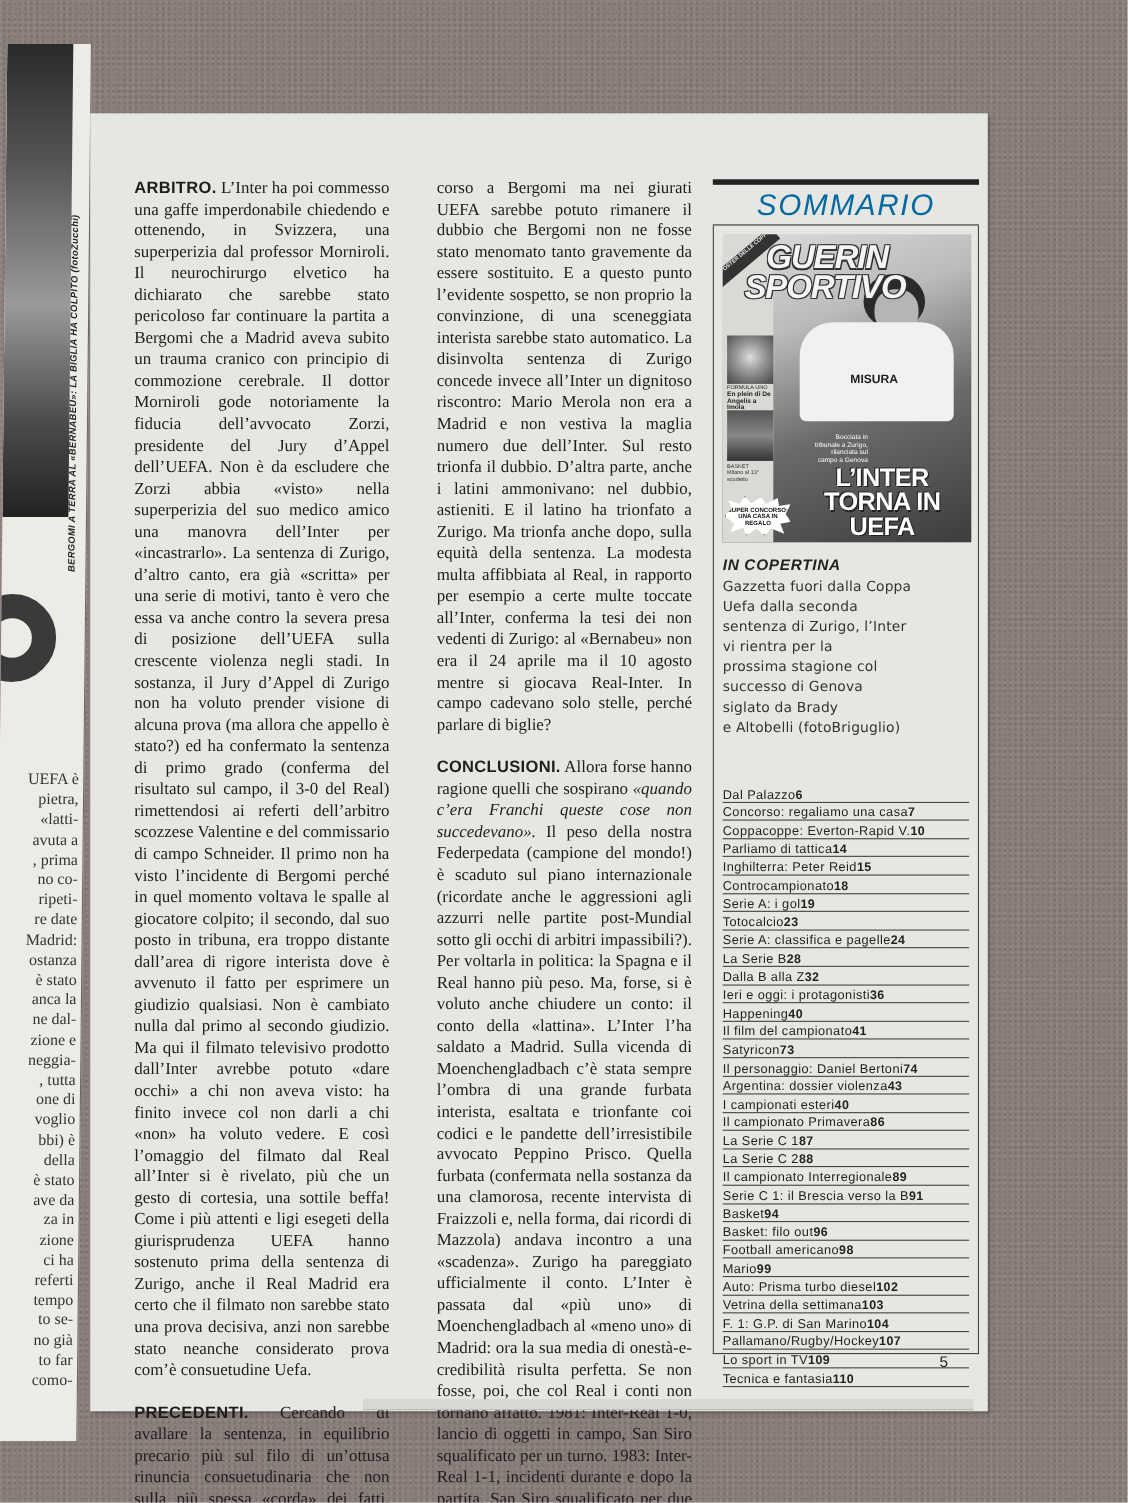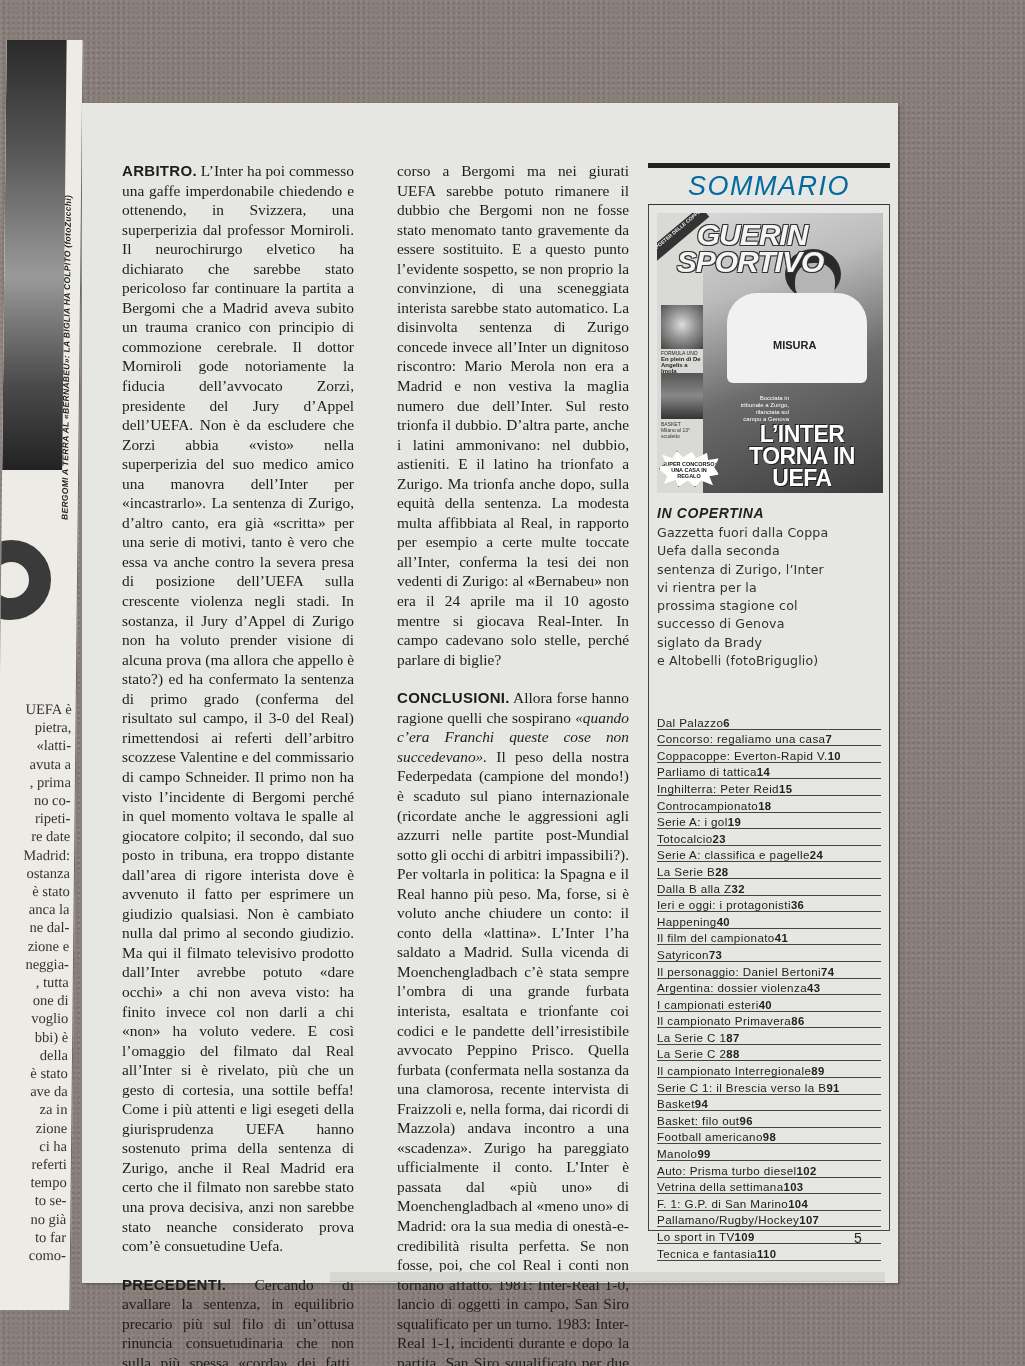--- a/index.html
+++ b/index.html
@@ -377,21 +377,21 @@
           </div>
           <div class="toc-row">
             <span>Basket: filo out</span>
             <span class="num">96</span>
           </div>
           <div class="toc-row">
             <span>Football americano</span>
             <span class="num">98</span>
           </div>
           <div class="toc-row">
-            <span>Manolo</span>
+            <span>Mario</span>
             <span class="num">99</span>
           </div>
           <div class="toc-row">
             <span>Auto: Prisma turbo diesel</span>
             <span class="num">102</span>
           </div>
           <div class="toc-row">
             <span>Vetrina della settimana</span>
             <span class="num">103</span>
           </div>

